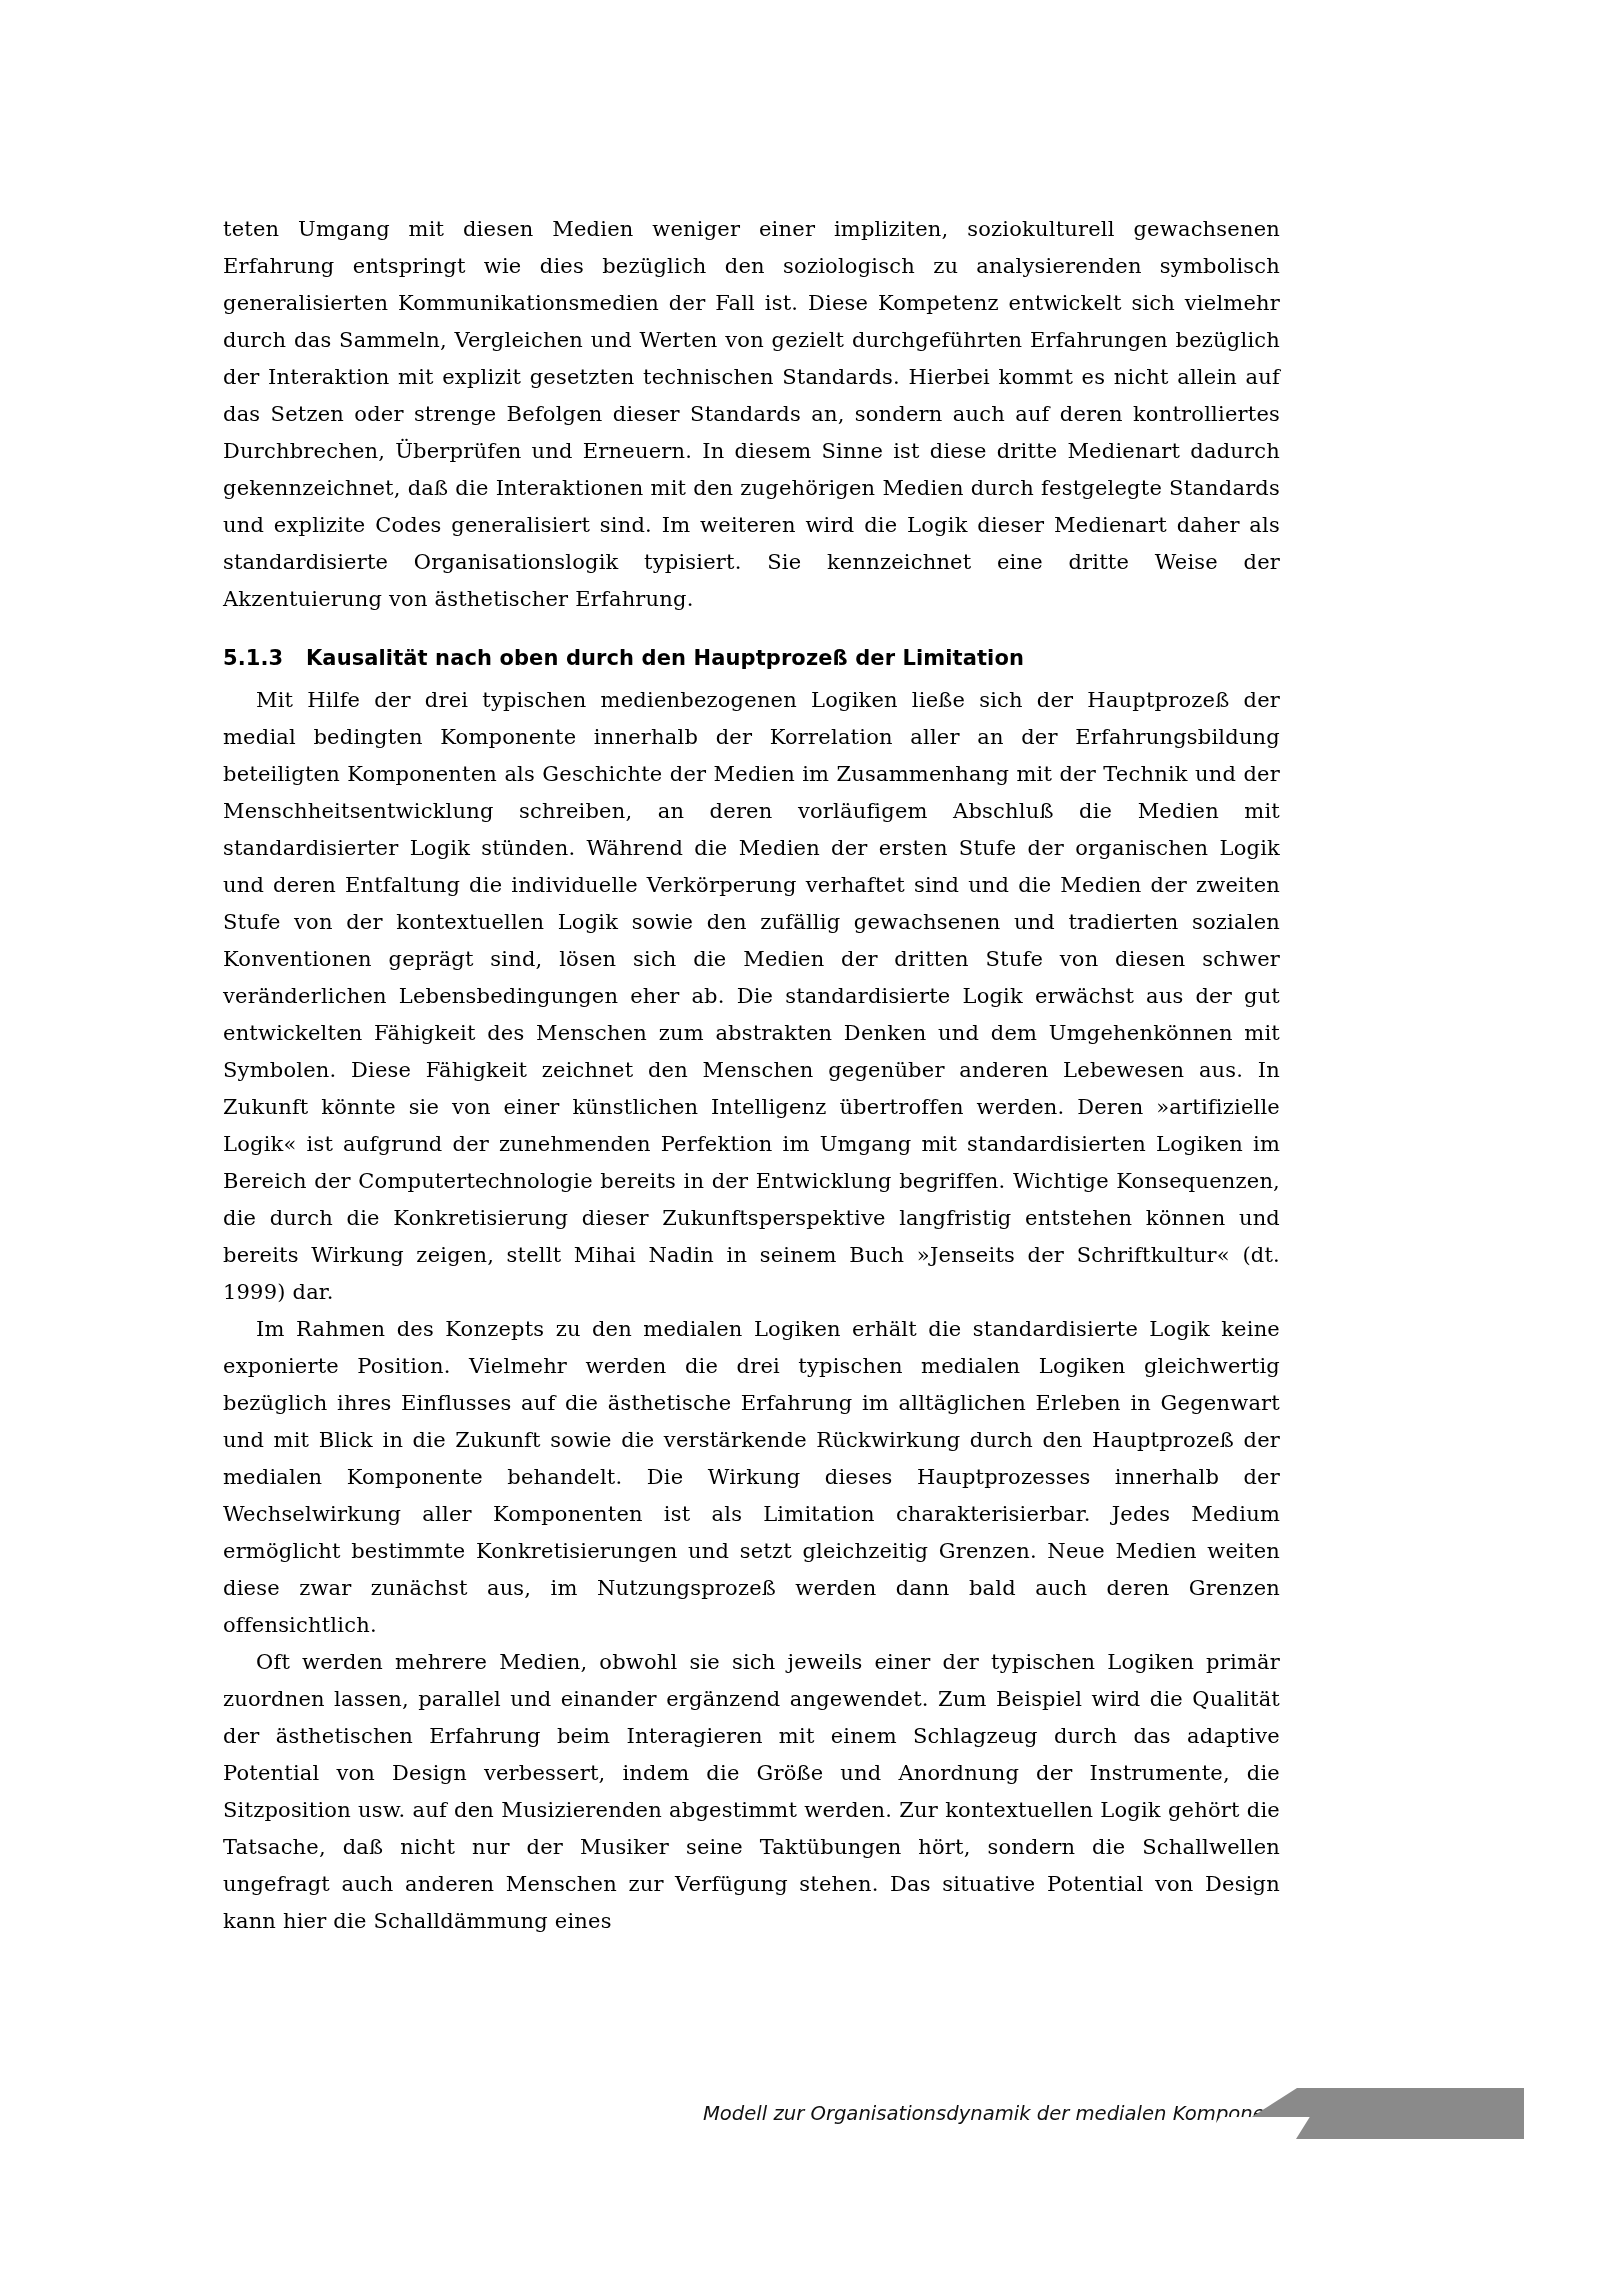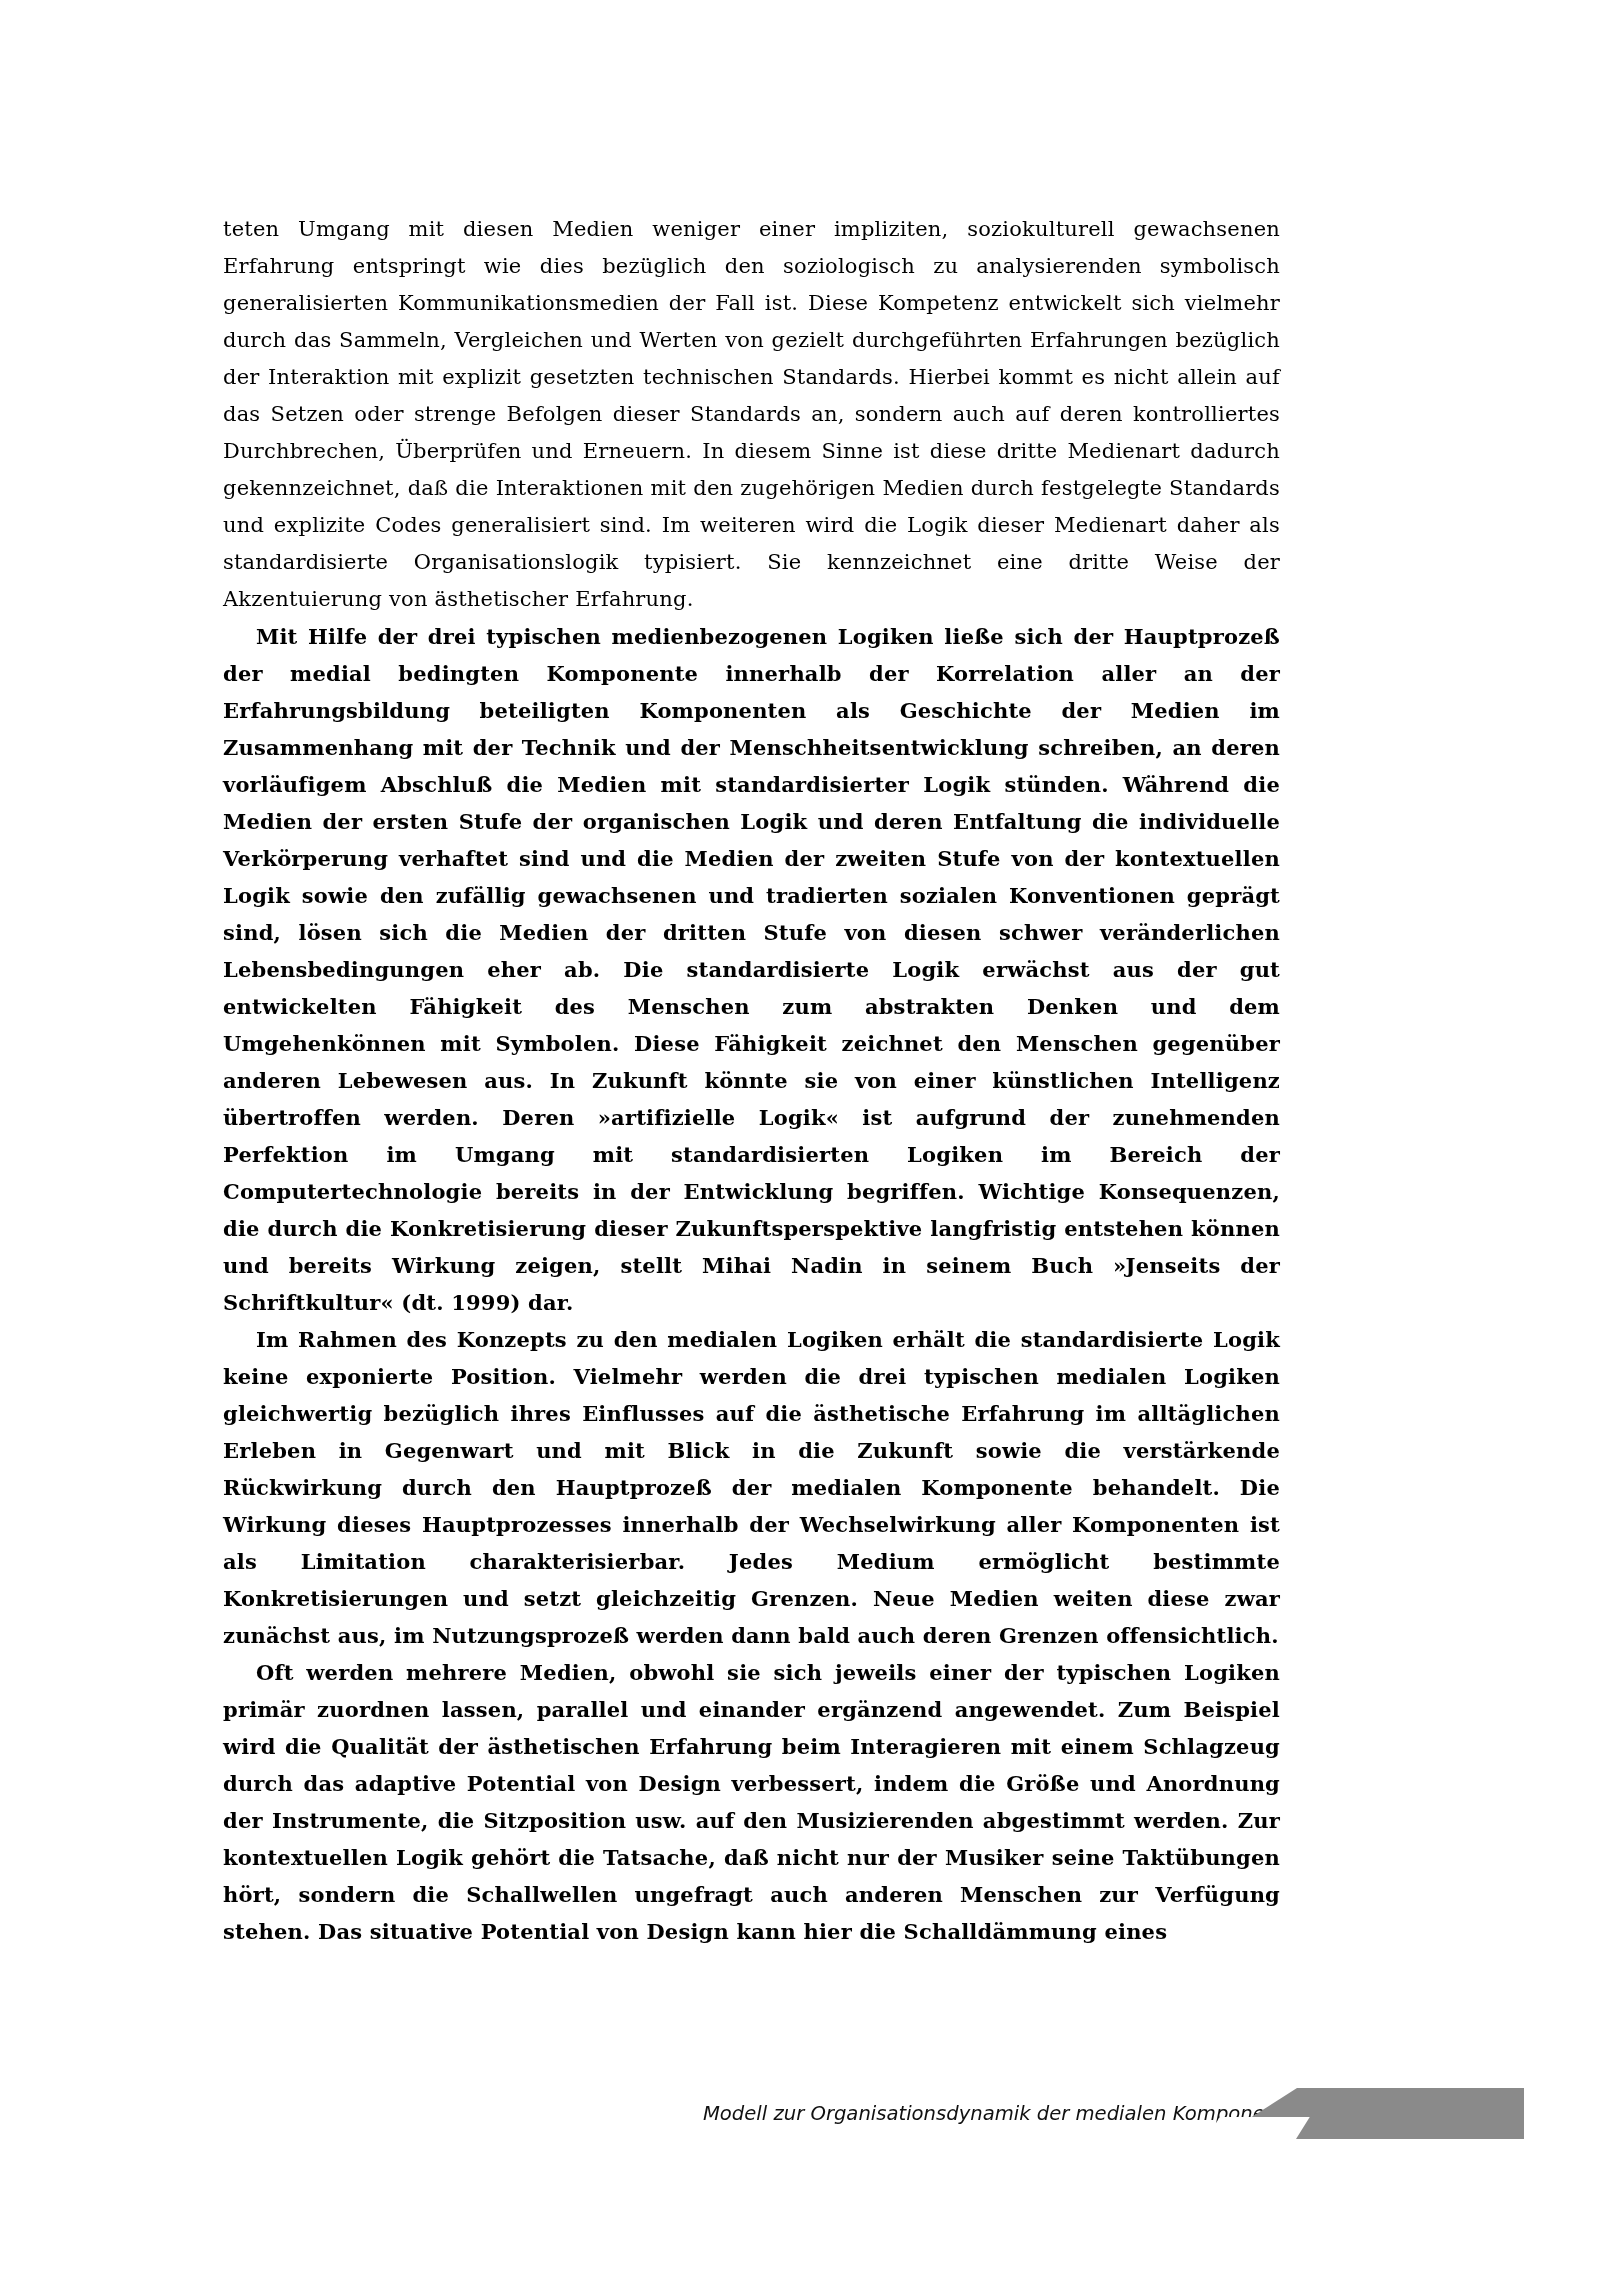--- a/index.html
+++ b/index.html
@@ -32,21 +32,20 @@
     font-family: "DejaVu Serif", serif;
     font-size: 21px;
     line-height: 37px;
     text-align: justify;
     text-justify: inter-word;
     letter-spacing: 0.2px;
     color: #000;
   }
   p.para.indent {
     text-indent: 33px;
-    font-weight: bold;
   }
   .heading {
     margin: 0;
     padding-top: 28px;
     padding-bottom: 11.8px;
     font-family: "DejaVu Sans", sans-serif;
     font-size: 21px;
     font-weight: bold;
     letter-spacing: 0.1px;
     display: flex;
@@ -120,20 +119,24 @@
 </style>
 </head>
 <body>
 
 <div class="page">
 
   <div class="content">
 
     <p class="para">teten Umgang mit diesen Medien weniger einer impliziten, soziokulturell gewachsenen Erfahrung entspringt wie dies bezüglich den soziologisch zu analysierenden symbolisch generalisierten Kommunikationsmedien der Fall ist. Diese Kompetenz entwickelt sich vielmehr durch das Sammeln, Vergleichen und Werten von gezielt durchgeführten Erfahrungen bezüglich der Interaktion mit explizit gesetzten technischen Standards. Hierbei kommt es nicht allein auf das Setzen oder strenge Befolgen dieser Standards an, sondern auch auf deren kontrolliertes Durchbrechen, Überprüfen und Erneuern. In diesem Sinne ist diese dritte Medienart dadurch gekennzeichnet, daß die Interaktionen mit den zugehörigen Medien durch festgelegte Standards und explizite Codes generalisiert sind. Im weiteren wird die Logik dieser Medienart daher als standardisierte Organisationslogik typisiert. Sie kennzeichnet eine dritte Weise der Akzentuierung von ästhetischer Erfahrung.</p>
 
+    <div class="heading">
+      <span class="num">5.1.3</span>
+      <span class="txt">Kausalität nach oben durch den Hauptprozeß der Limitation</span>
+    </div>
 
     <p class="para indent">Mit Hilfe der drei typischen medienbezogenen Logiken ließe sich der Hauptprozeß der medial bedingten Komponente innerhalb der Korrelation aller an der Erfahrungsbildung beteiligten Komponenten als Geschichte der Medien im Zusammenhang mit der Technik und der Menschheitsentwicklung schreiben, an deren vorläufigem Abschluß die Medien mit standardisierter Logik stünden. Während die Medien der ersten Stufe der organischen Logik und deren Entfaltung die individuelle Verkörperung verhaftet sind und die Medien der zweiten Stufe von der kontextuellen Logik sowie den zufällig gewachsenen und tradierten sozialen Konventionen geprägt sind, lösen sich die Medien der dritten Stufe von diesen schwer veränderlichen Lebensbedingungen eher ab. Die standardisierte Logik erwächst aus der gut entwickelten Fähigkeit des Menschen zum abstrakten Denken und dem Umgehenkönnen mit Symbolen. Diese Fähigkeit zeichnet den Menschen gegenüber anderen Lebewesen aus. In Zukunft könnte sie von einer künstlichen Intelligenz übertroffen werden. Deren »artifizielle Logik« ist aufgrund der zunehmenden Perfektion im Umgang mit standardisierten Logiken im Bereich der Computertechnologie bereits in der Entwicklung begriffen. Wichtige Konsequenzen, die durch die Konkretisierung dieser Zukunftsperspektive langfristig entstehen können und bereits Wirkung zeigen, stellt Mihai Nadin in seinem Buch »Jenseits der Schriftkultur« (dt. 1999) dar.</p>
 
     <p class="para indent">Im Rahmen des Konzepts zu den medialen Logiken erhält die standardisierte Logik keine exponierte Position. Vielmehr werden die drei typischen medialen Logiken gleichwertig bezüglich ihres Einflusses auf die ästhetische Erfahrung im alltäglichen Erleben in Gegenwart und mit Blick in die Zukunft sowie die verstärkende Rückwirkung durch den Hauptprozeß der medialen Komponente behandelt. Die Wirkung dieses Hauptprozesses innerhalb der Wechselwirkung aller Komponenten ist als Limitation charakterisierbar. Jedes Medium ermöglicht bestimmte Konkretisierungen und setzt gleichzeitig Grenzen. Neue Medien weiten diese zwar zunächst aus, im Nutzungsprozeß werden dann bald auch deren Grenzen offensichtlich.</p>
 
     <p class="para indent">Oft werden mehrere Medien, obwohl sie sich jeweils einer der typischen Logiken primär zuordnen lassen, parallel und einander ergänzend angewendet. Zum Beispiel wird die Qualität der ästhetischen Erfahrung beim Interagieren mit einem Schlagzeug durch das adaptive Potential von Design verbessert, indem die Größe und Anordnung der Instrumente, die Sitzposition usw. auf den Musizierenden abgestimmt werden. Zur kontextuellen Logik gehört die Tatsache, daß nicht nur der Musiker seine Taktübungen hört, sondern die Schallwellen ungefragt auch anderen Menschen zur Verfügung stehen. Das situative Potential von Design kann hier die Schalldämmung eines</p>
 
   </div>
 
   <div class="footer">

